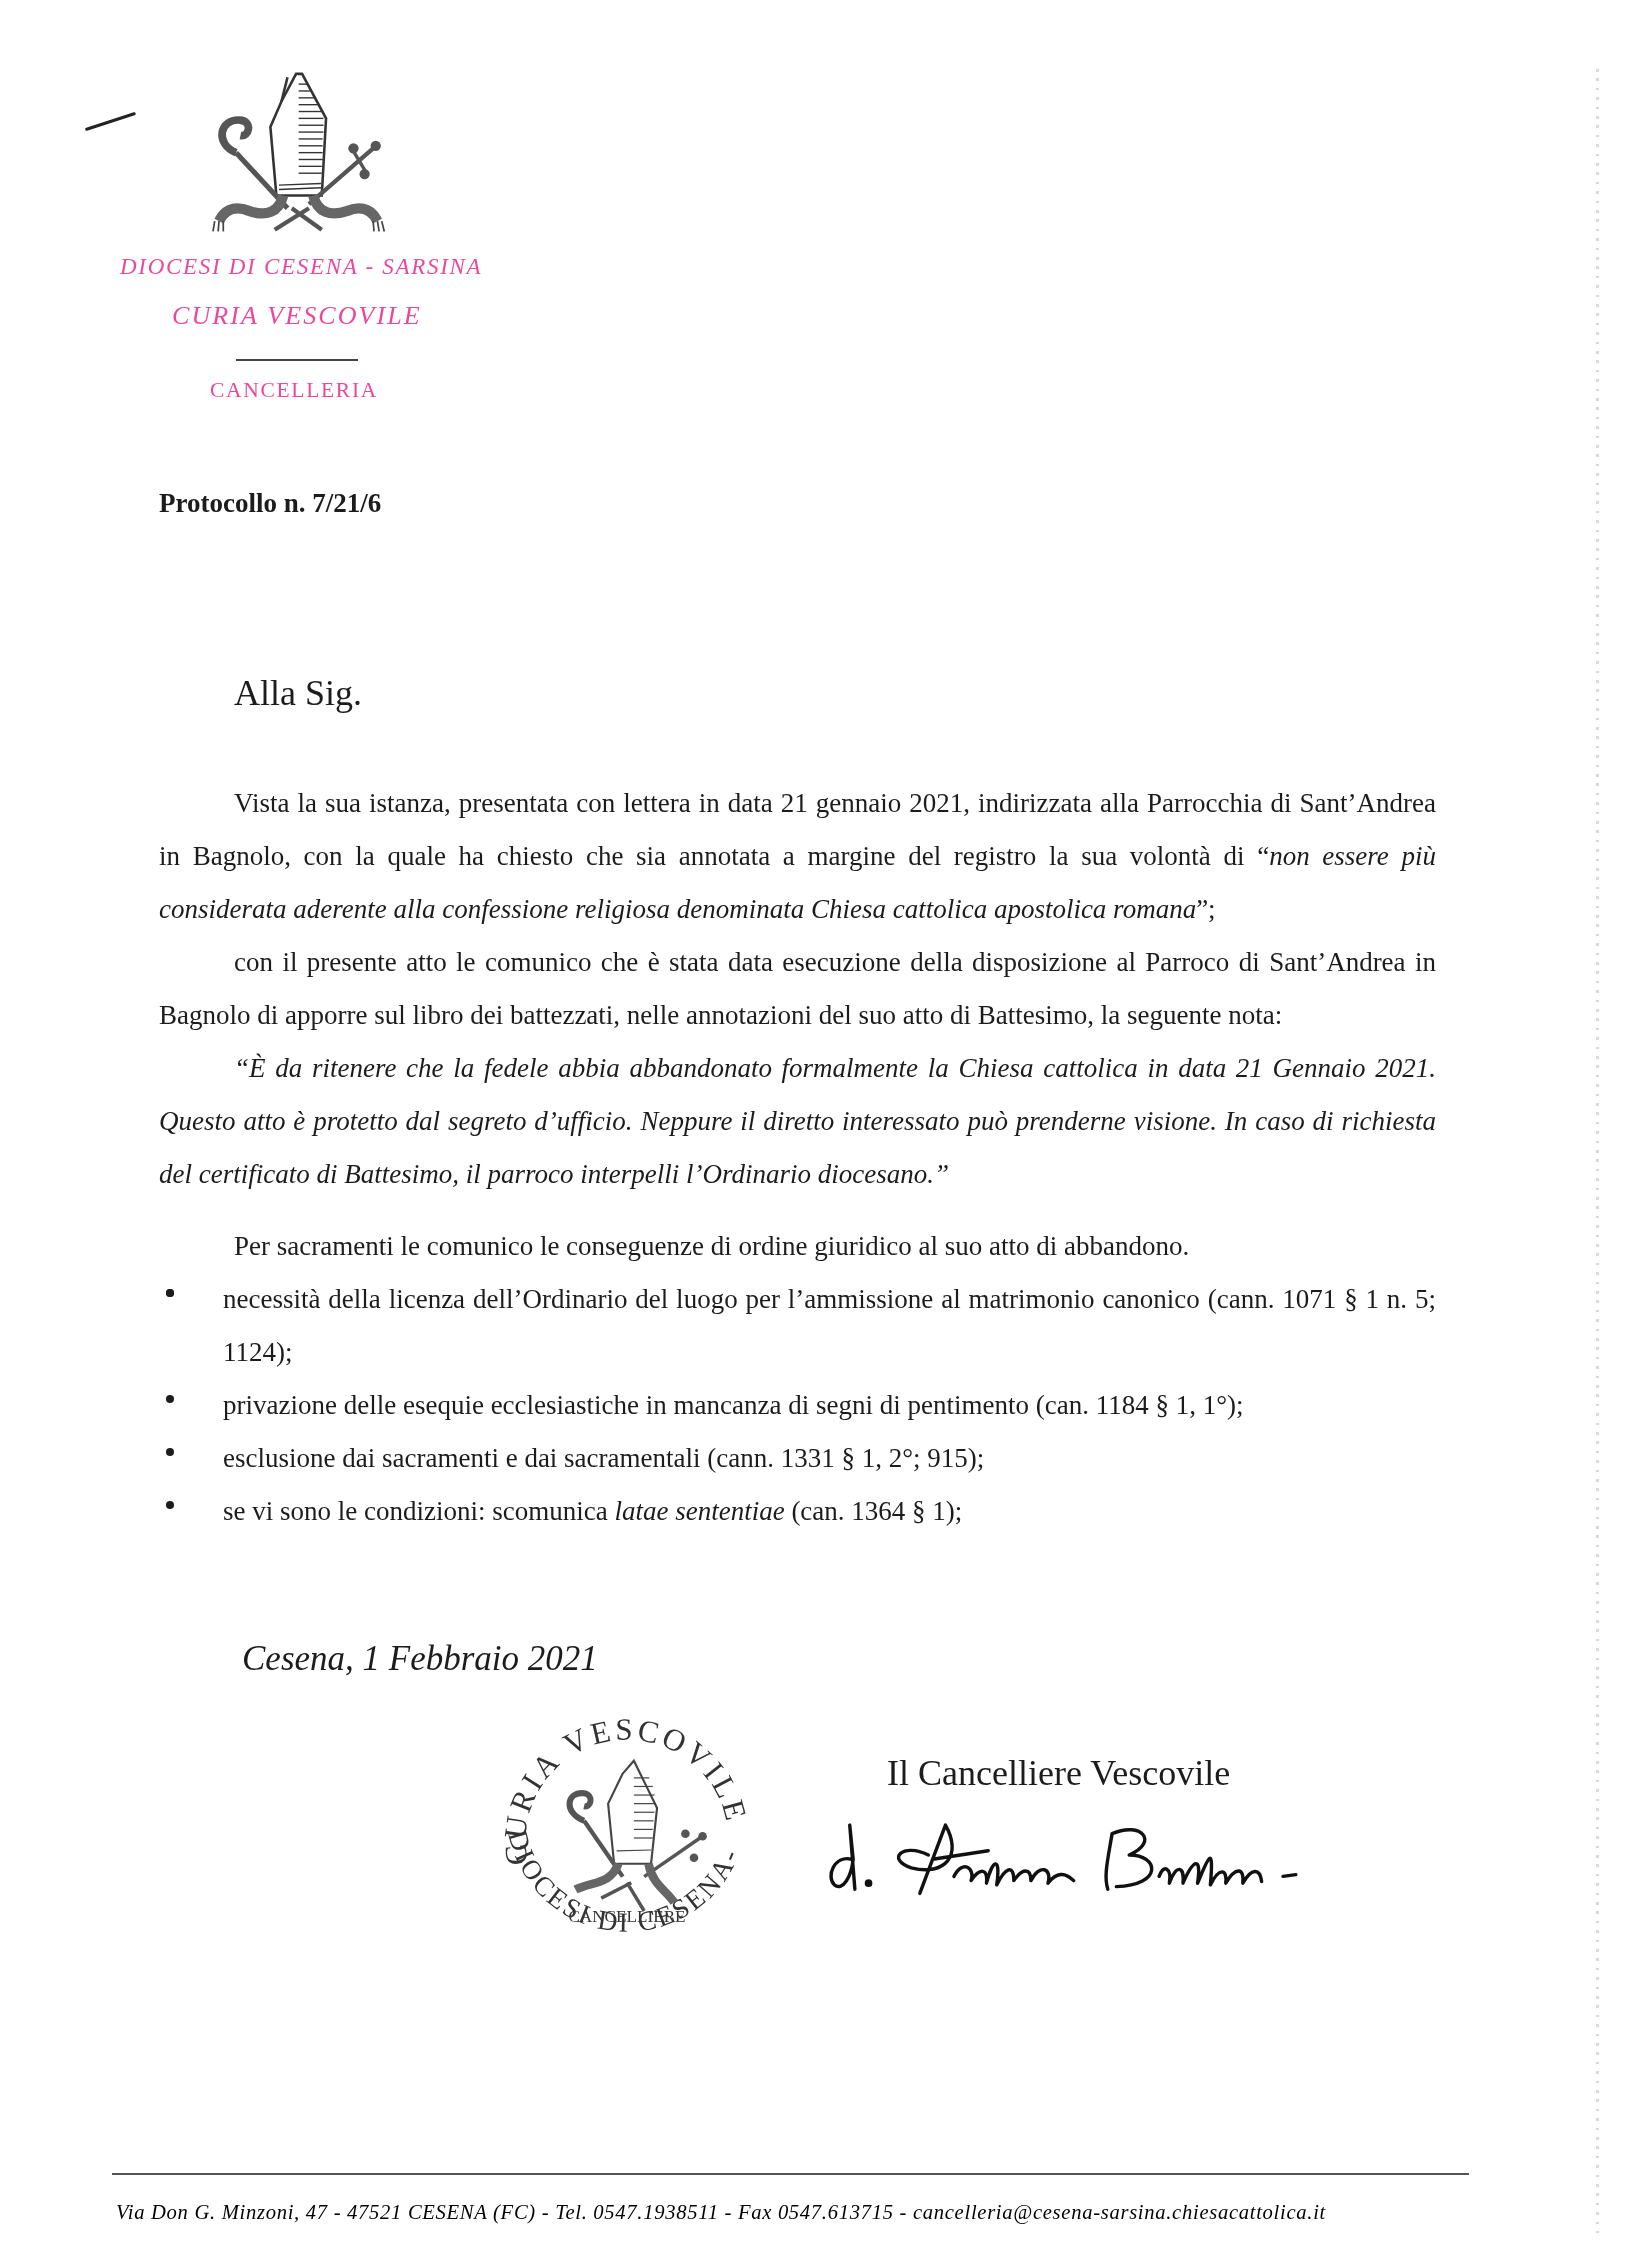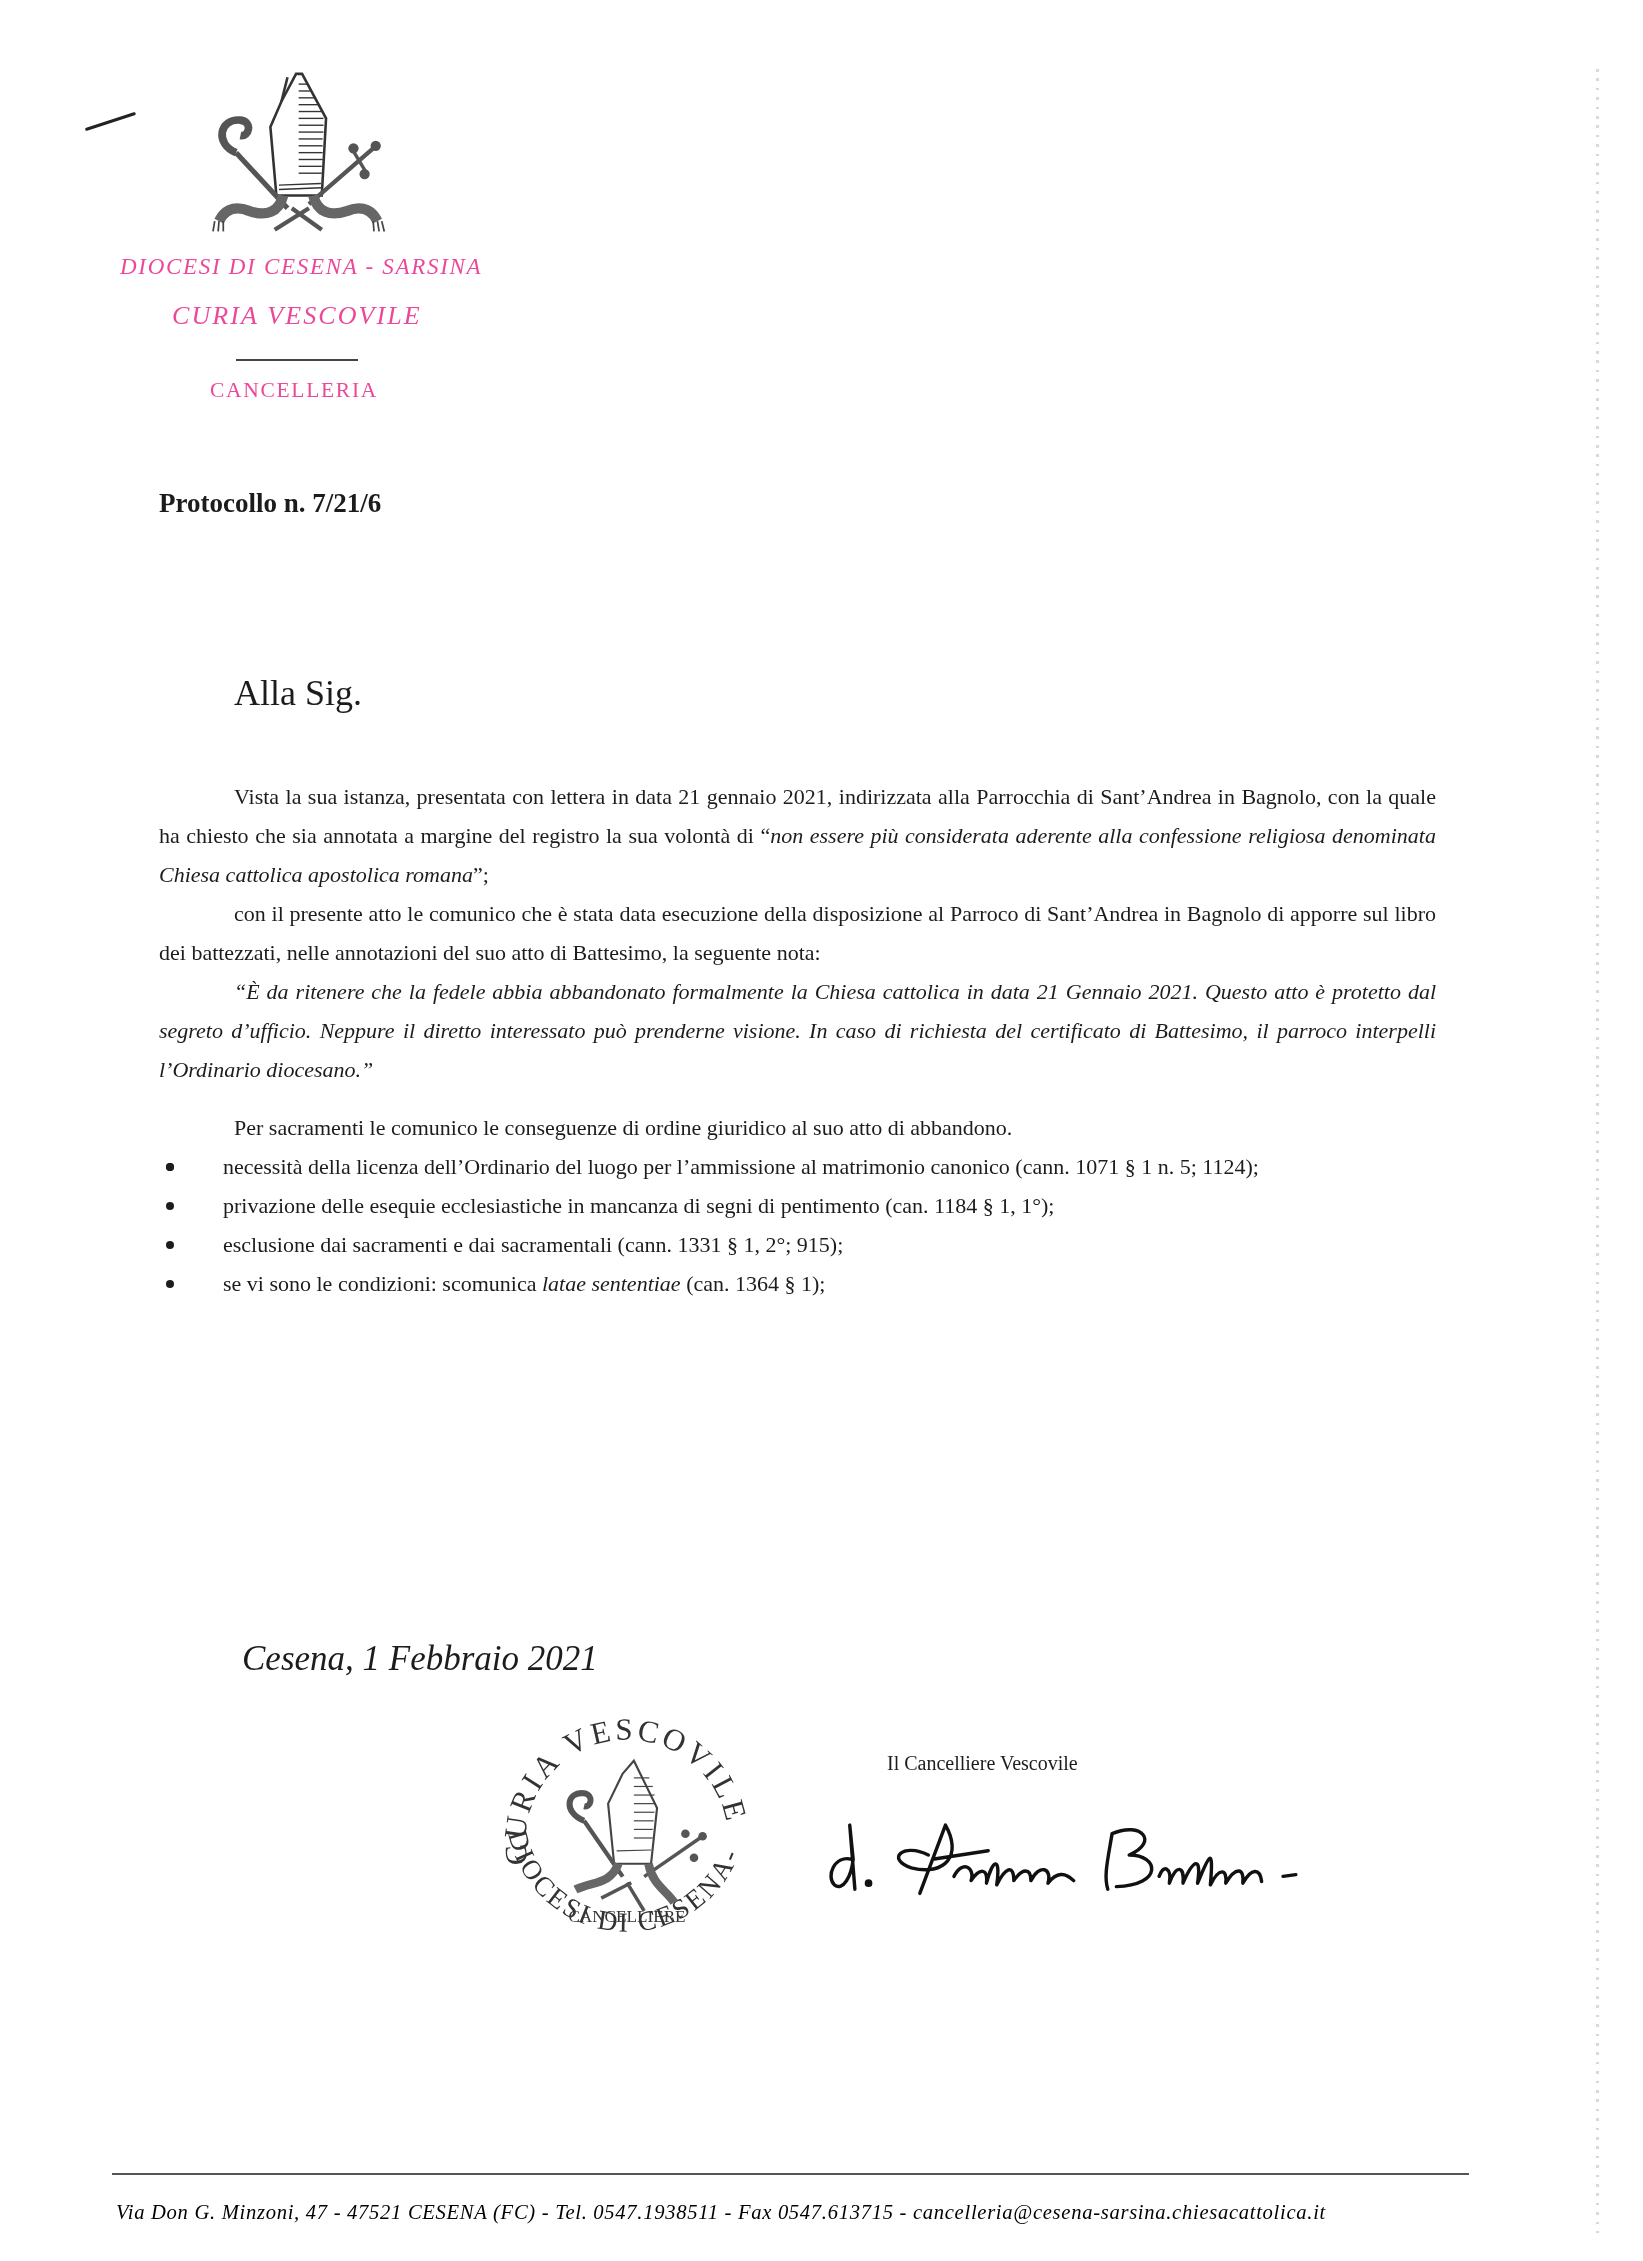--- a/index.html
+++ b/index.html
@@ -18,31 +18,31 @@
   #lh-diocesi { left:120px; top:254px; font-size:23px; }
   #lh-curia   { left:172px; top:301px; font-size:26px; letter-spacing:2.1px; }
   #lh-rule    { left:236px; top:359px; width:122px; height:1.7px; background:#444; }
   #lh-cancelleria { left:210px; top:378px; font-size:21.5px; font-style:normal; letter-spacing:1.7px; }
 
   
   #protocol { left:159px; top:488px; font-size:27px; font-weight:bold; }
   #addressee { left:234px; top:672px; font-size:36px; }
 
   
-  #body { left:159px; top:777px; width:1277px; font-size:22px; line-height:39px; }
+  #body { left:159px; top:777px; width:1277px; font-size:27px; line-height:53px; }
   #body p { margin:0; text-align:justify; text-align-last:left; }
   #body .ind { text-indent:75px; }
   #body .quote { font-style:italic; }
   #body .gap { height:19px; }
   ul#consequences { list-style:none; margin:0; padding:0; }
   ul#consequences li { position:relative; padding-left:64px; text-align:justify; text-align-last:left; }
   ul#consequences li .bullet { position:absolute; left:6.9px; top:15.5px; width:8.6px; height:8.6px; border-radius:50%; background:#1c1c1c; }
 
   #place-date { left:242px; top:1639px; font-size:35px;font-style:italic; }
-  #signer-title { left:887px; top:1752px; font-size:20px; }
+  #signer-title { left:887px; top:1752px; font-size:36px; }
   #signature { left:816px; top:1808px; width:558px; height:94px; }
 
   
   #stamp { left:481px; top:1692px; width:292px; height:292px; }
 
   
   #footer-rule { left:112px; top:2173px; width:1357px; height:1.7px; background:#555; }
   #footer-text { left:116px; top:2201px; font-size:20.6px; font-style:italic; color:#000000; letter-spacing:0.7px; white-space:nowrap; }
 </style>
 </head>

